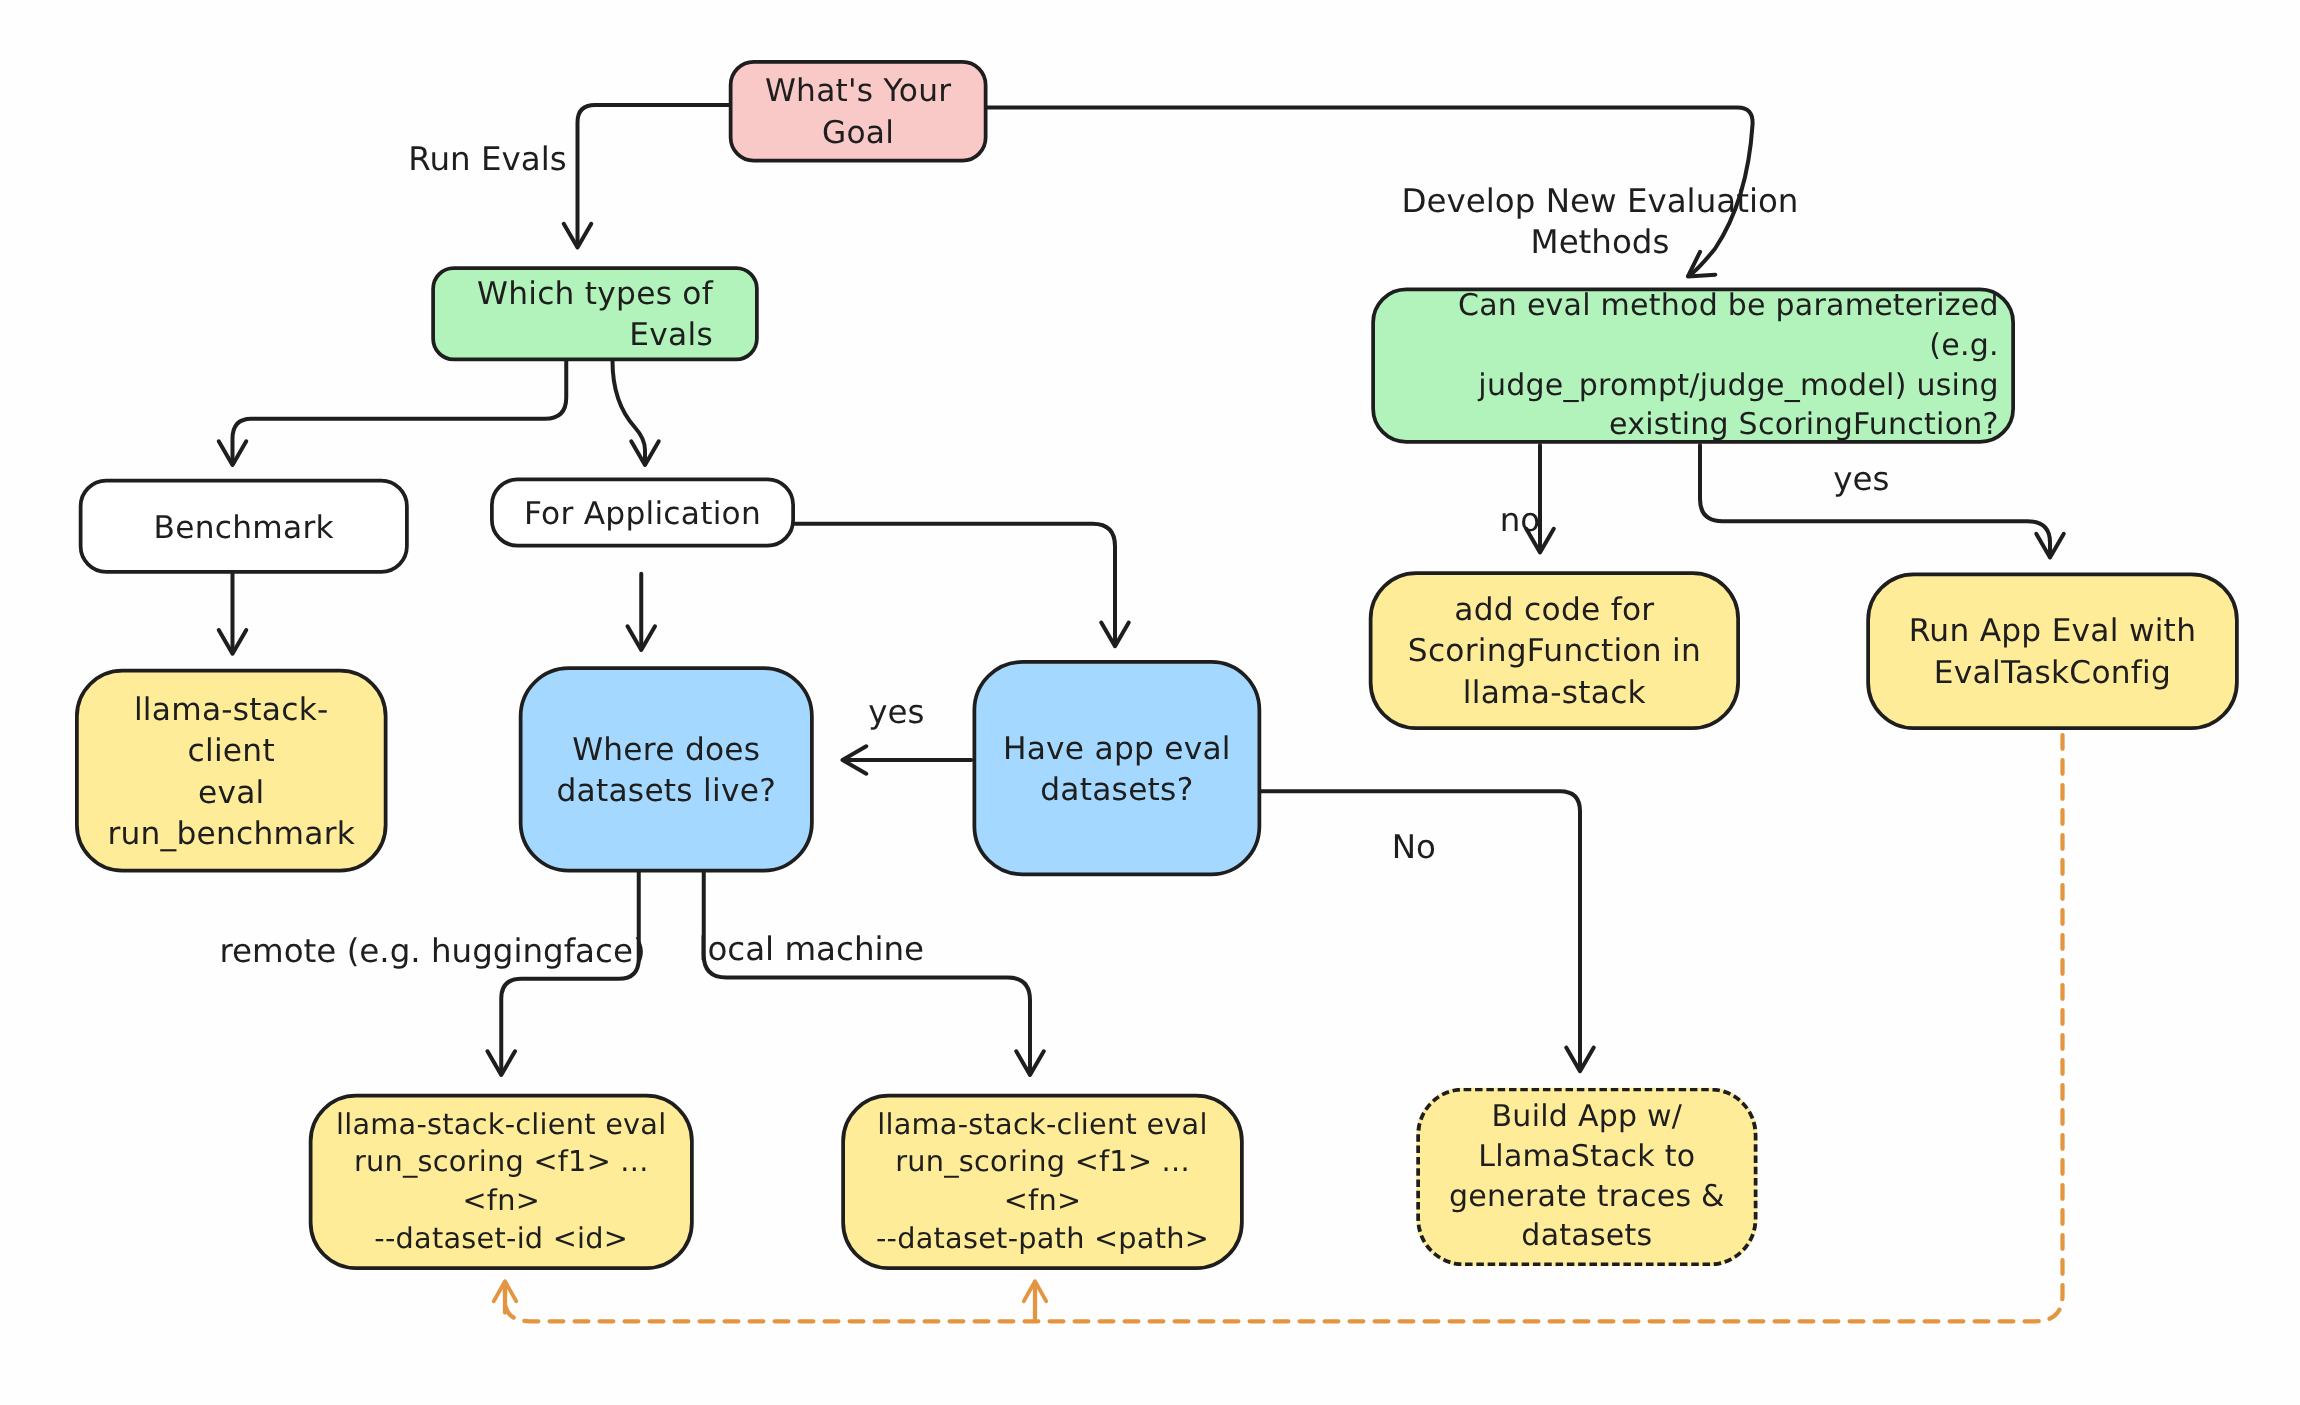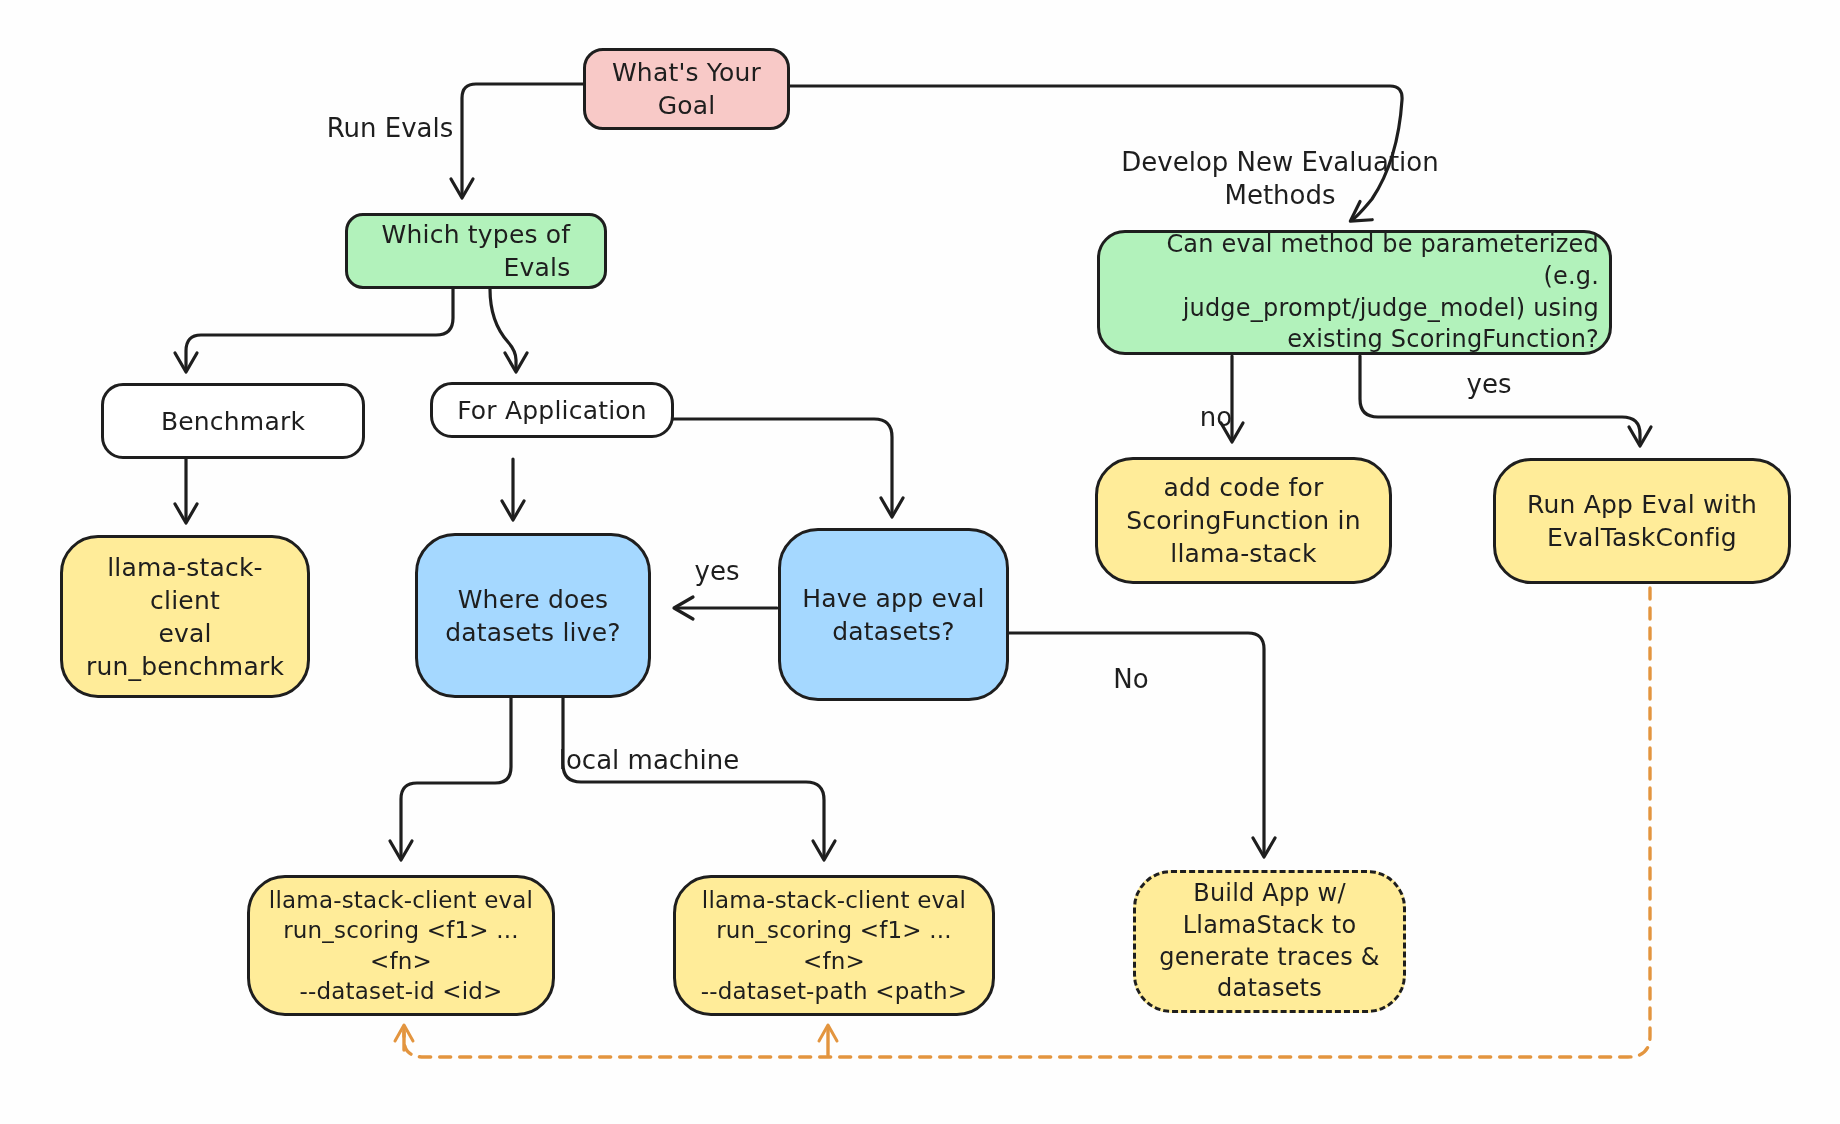--- a/index.html
+++ b/index.html
@@ -23,21 +23,21 @@
   .node{
     position:absolute;box-sizing:border-box;border:3.2px solid var(--stroke);
     display:flex;align-items:center;justify-content:center;text-align:center;
     white-space:pre-line;border-radius:28px;font-size:25px;line-height:1.32;
     letter-spacing:.2px;padding:16px 10px;
   }
   .pink{background:var(--pink);}
   .green{background:var(--green);text-align:right;}
   .blue{background:var(--blue);border-radius:40px;}
   .yellow{background:var(--yellow);border-radius:38px;}
-  .white{background:#ffffff;border-radius:22px;margin-left:38px;}
+  .white{background:#ffffff;border-radius:22px;}
   .dashed{border-style:dashed;border-width:3.6px;}
 
   
   [data-name="node-goal"]{left:583px;top:48px;width:207px;height:82px;border-radius:20px;}
   [data-name="node-which-types"]{left:345px;top:213px;width:262px;height:76px;border-radius:18px;}
   [data-name="node-can-eval"]{left:1097px;top:230px;width:515px;height:125px;font-size:24px;}
   [data-name="node-benchmark"]{left:63px;top:383px;width:264px;height:76px;}
   [data-name="node-for-application"]{left:392px;top:382px;width:244px;height:56px;}
   [data-name="node-run-benchmark"]{left:60px;top:535px;width:250px;height:163px;}
   [data-name="node-where-datasets"]{left:415px;top:533px;width:236px;height:165px;}
@@ -126,15 +126,16 @@
 generate traces &amp;
 datasets</div>
 
   <div class="edge-label" data-name="label-run-evals">Run Evals</div>
   <div class="edge-label" data-name="label-develop-new">Develop New Evaluation
 Methods</div>
   <div class="edge-label" data-name="label-no-left">no</div>
   <div class="edge-label" data-name="label-yes-right">yes</div>
   <div class="edge-label" data-name="label-yes-mid">yes</div>
   <div class="edge-label" data-name="label-no-big">No</div>
+  <div class="edge-label" data-name="label-remote">remote (e.g. huggingface)</div>
   <div class="edge-label" data-name="label-local">local machine</div>
 
 </div>
 
 </body></html>

